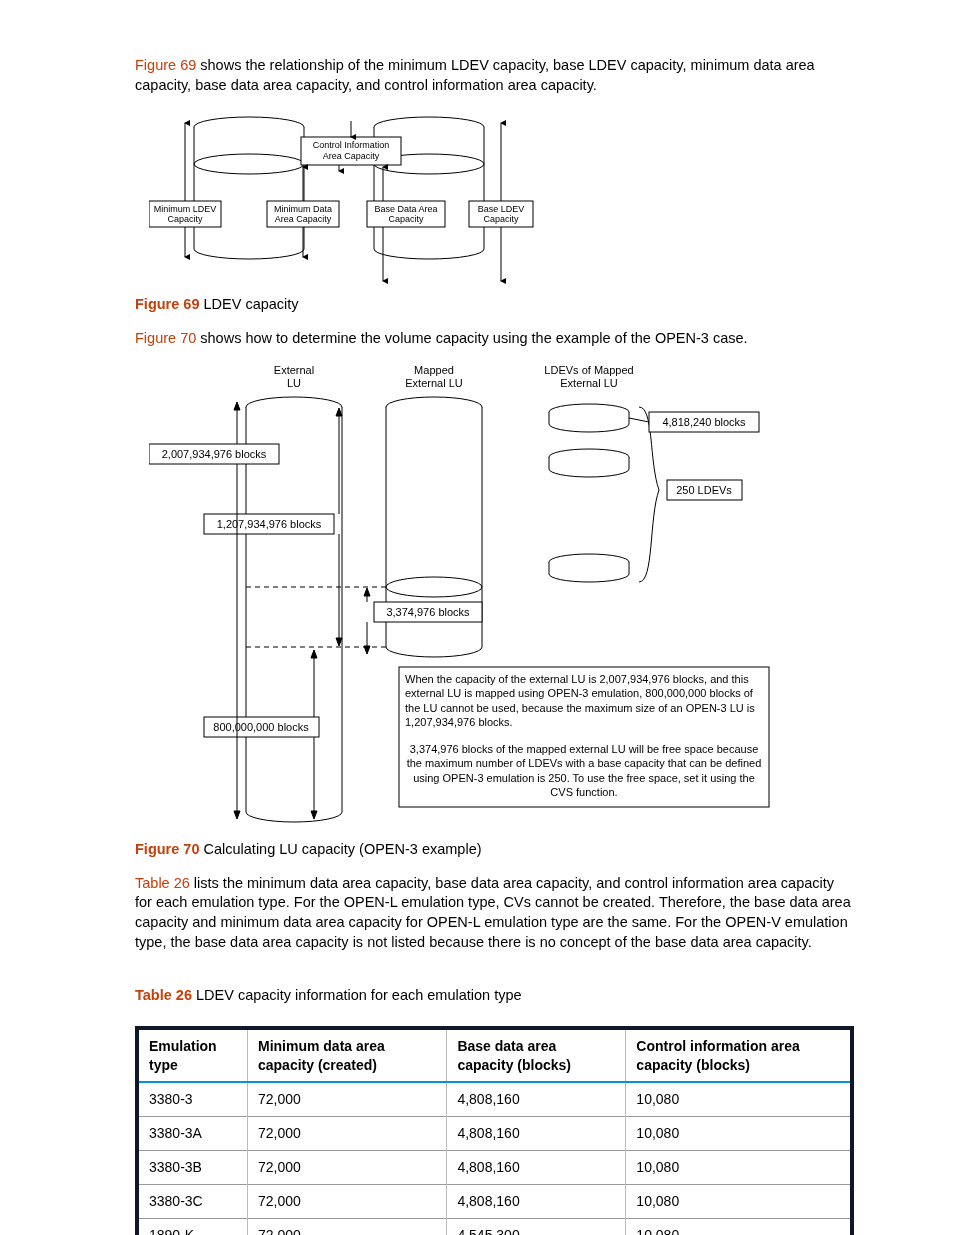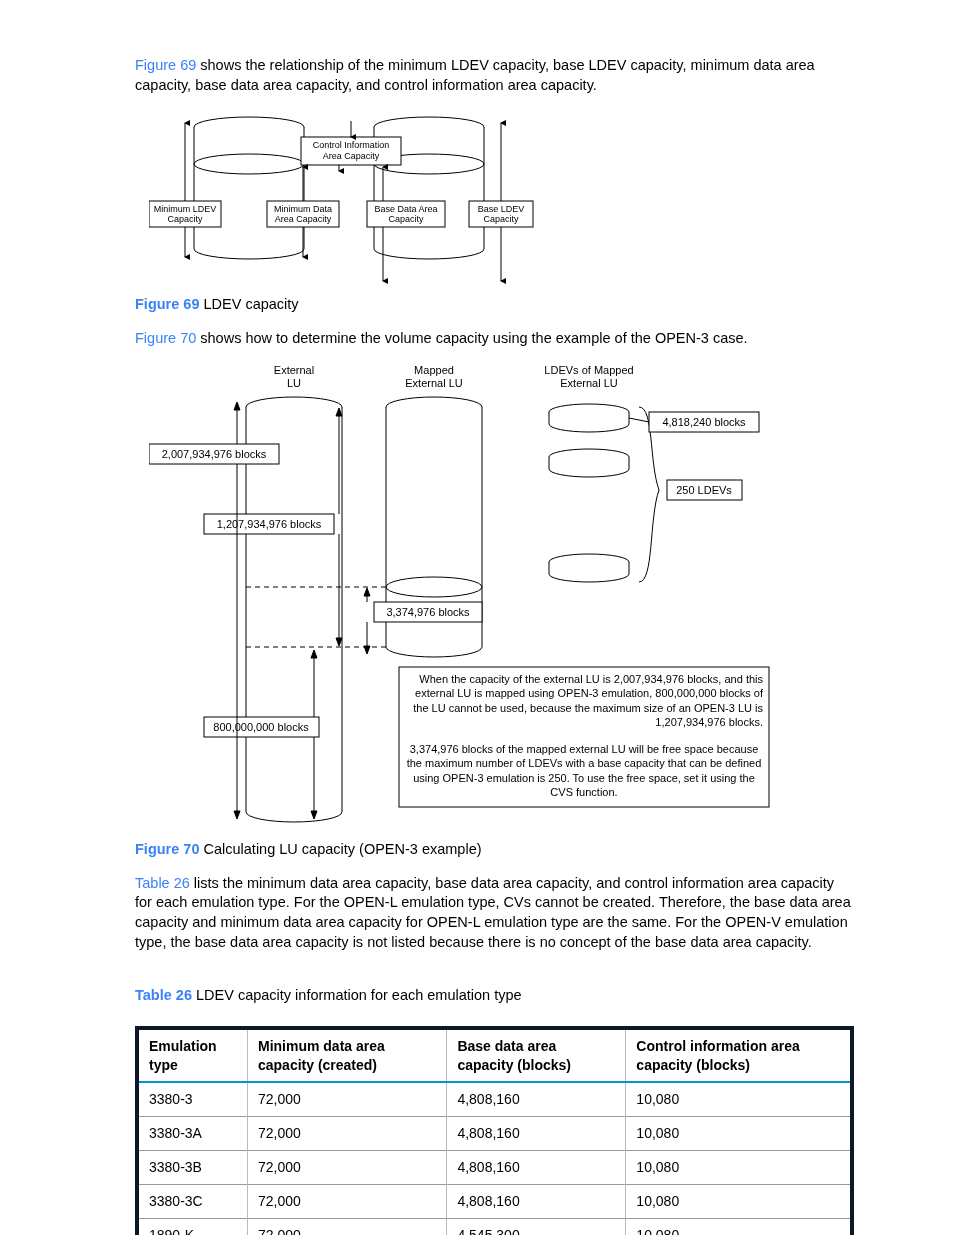--- a/index.html
+++ b/index.html
@@ -6,21 +6,21 @@
     font-family: Arial, Helvetica, sans-serif;
     font-size: 14.5px;
     color: #000;
     background: #fff;
     margin: 0;
     padding: 56px 100px 40px 135px;
     width: 954px;
     box-sizing: border-box;
     line-height: 1.35;
   }
-  .link { color: #3b82f6; }
+  .link { color: #c2410c; }
   .bold { font-weight: bold; }
   p { margin: 0 0 14px 0; }
   .caption { margin: 6px 0 14px 0; }
   .caption .link { font-weight: bold; }
   .tbl-caption { margin: 34px 0 8px 0; }
 
   svg { display: block; }
 
   .fig69-wrap { margin: 6px 0 4px 14px; }
   .fig70-wrap { margin: 10px 0 4px 14px; }
@@ -183,21 +183,21 @@
     <line x1="218" y1="260" x2="218" y2="290"></line>
         <path d="M215,284 L218,292 L221,284 Z" fill="#000"></path>
     <line x1="165" y1="355" x2="165" y2="290"></line>
         <path d="M162,296 L165,288 L168,296 Z" fill="#000"></path>
     <line x1="165" y1="375" x2="165" y2="455"></line>
         <path d="M162,449 L165,457 L168,449 Z" fill="#000"></path>
   </g>
 
   <rect x="250" y="305" width="370" height="140" fill="#fff" stroke="#000"></rect>
   <foreignObject x="256" y="310" width="358" height="70">
-    <div xmlns="http://www.w3.org/1999/xhtml" style="font:11px Arial;text-align:right;line-height:1.3">When the capacity of the external LU is 2,007,934,976 blocks, and this external LU is mapped using OPEN-3 emulation, 800,000,000 blocks of the LU cannot be used, because the maximum size of an OPEN-3 LU is 1,207,934,976 blocks.</div>
+    <div xmlns="http://www.w3.org/1999/xhtml" style="font:11px Arial;text-align:left;line-height:1.3">When the capacity of the external LU is 2,007,934,976 blocks, and this external LU is mapped using OPEN-3 emulation, 800,000,000 blocks of the LU cannot be used, because the maximum size of an OPEN-3 LU is 1,207,934,976 blocks.</div>
   </foreignObject>
   <foreignObject x="256" y="380" width="358" height="62">
     <div xmlns="http://www.w3.org/1999/xhtml" style="font:11px Arial;text-align:center;line-height:1.3">3,374,976 blocks of the mapped external LU will be free space because the maximum number of LDEVs with a base capacity that can be defined using OPEN-3 emulation is 250. To use the free space, set it using the CVS function.</div>
   </foreignObject>
 </svg>
 </div>
 
 <p class="caption">
   <span class="link bold">Figure 70</span><span>  Calculating LU capacity (OPEN-3 example)</span>
 </p>

